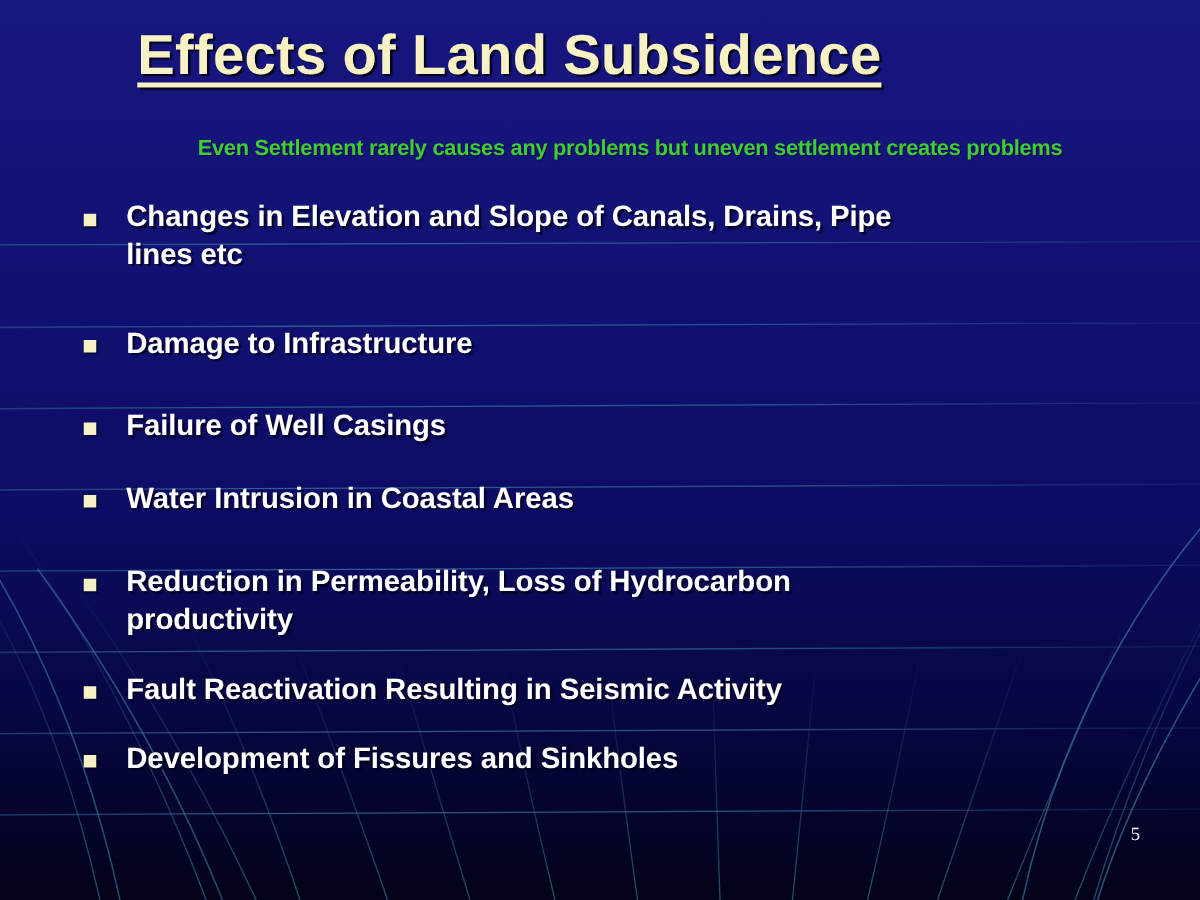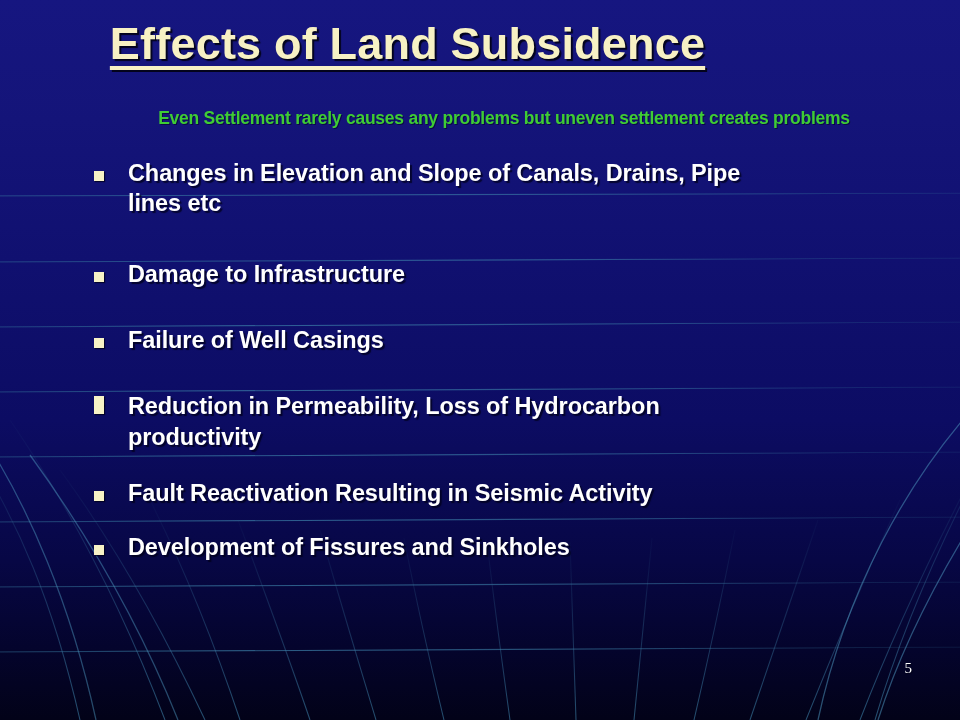--- a/index.html
+++ b/index.html
@@ -75,21 +75,21 @@
     font-weight: bold;
     color: #3fcc35;
     letter-spacing: -0.25px;
     white-space: nowrap;
     text-shadow: 1px 1px 0 rgba(0,0,20,0.5);
   }
 
   
   .bullets {
     position: absolute;
-    left: 76px;
+    left: 49px;
     top: 158px;
     width: 860px;
   }
   .bullet-row {
     position: relative;
     padding-left: 52px;
     margin-bottom: 24px;
   }
   .bullet-marker {
     position: absolute;
@@ -204,20 +204,21 @@
       <span class="bullet-text">Damage to Infrastructure</span>
     </div>
 
     <div class="bullet-row" style="margin-top:36px;">
       <span class="bullet-marker"></span>
       <span class="bullet-text">Failure of Well Casings</span>
     </div>
 
     <div class="bullet-row" style="margin-top:28px;">
       <span class="bullet-marker"></span>
+      <span class="bullet-text">Water Intrusion in Coastal Areas</span>
     </div>
 
     <div class="bullet-row" style="margin-top:36px;">
       <span class="bullet-marker"></span>
       <span class="bullet-text">Reduction in Permeability, Loss of Hydrocarbon
  productivity</span>
     </div>
 
     <div class="bullet-row" style="margin-top:26px;">
       <span class="bullet-marker"></span>

